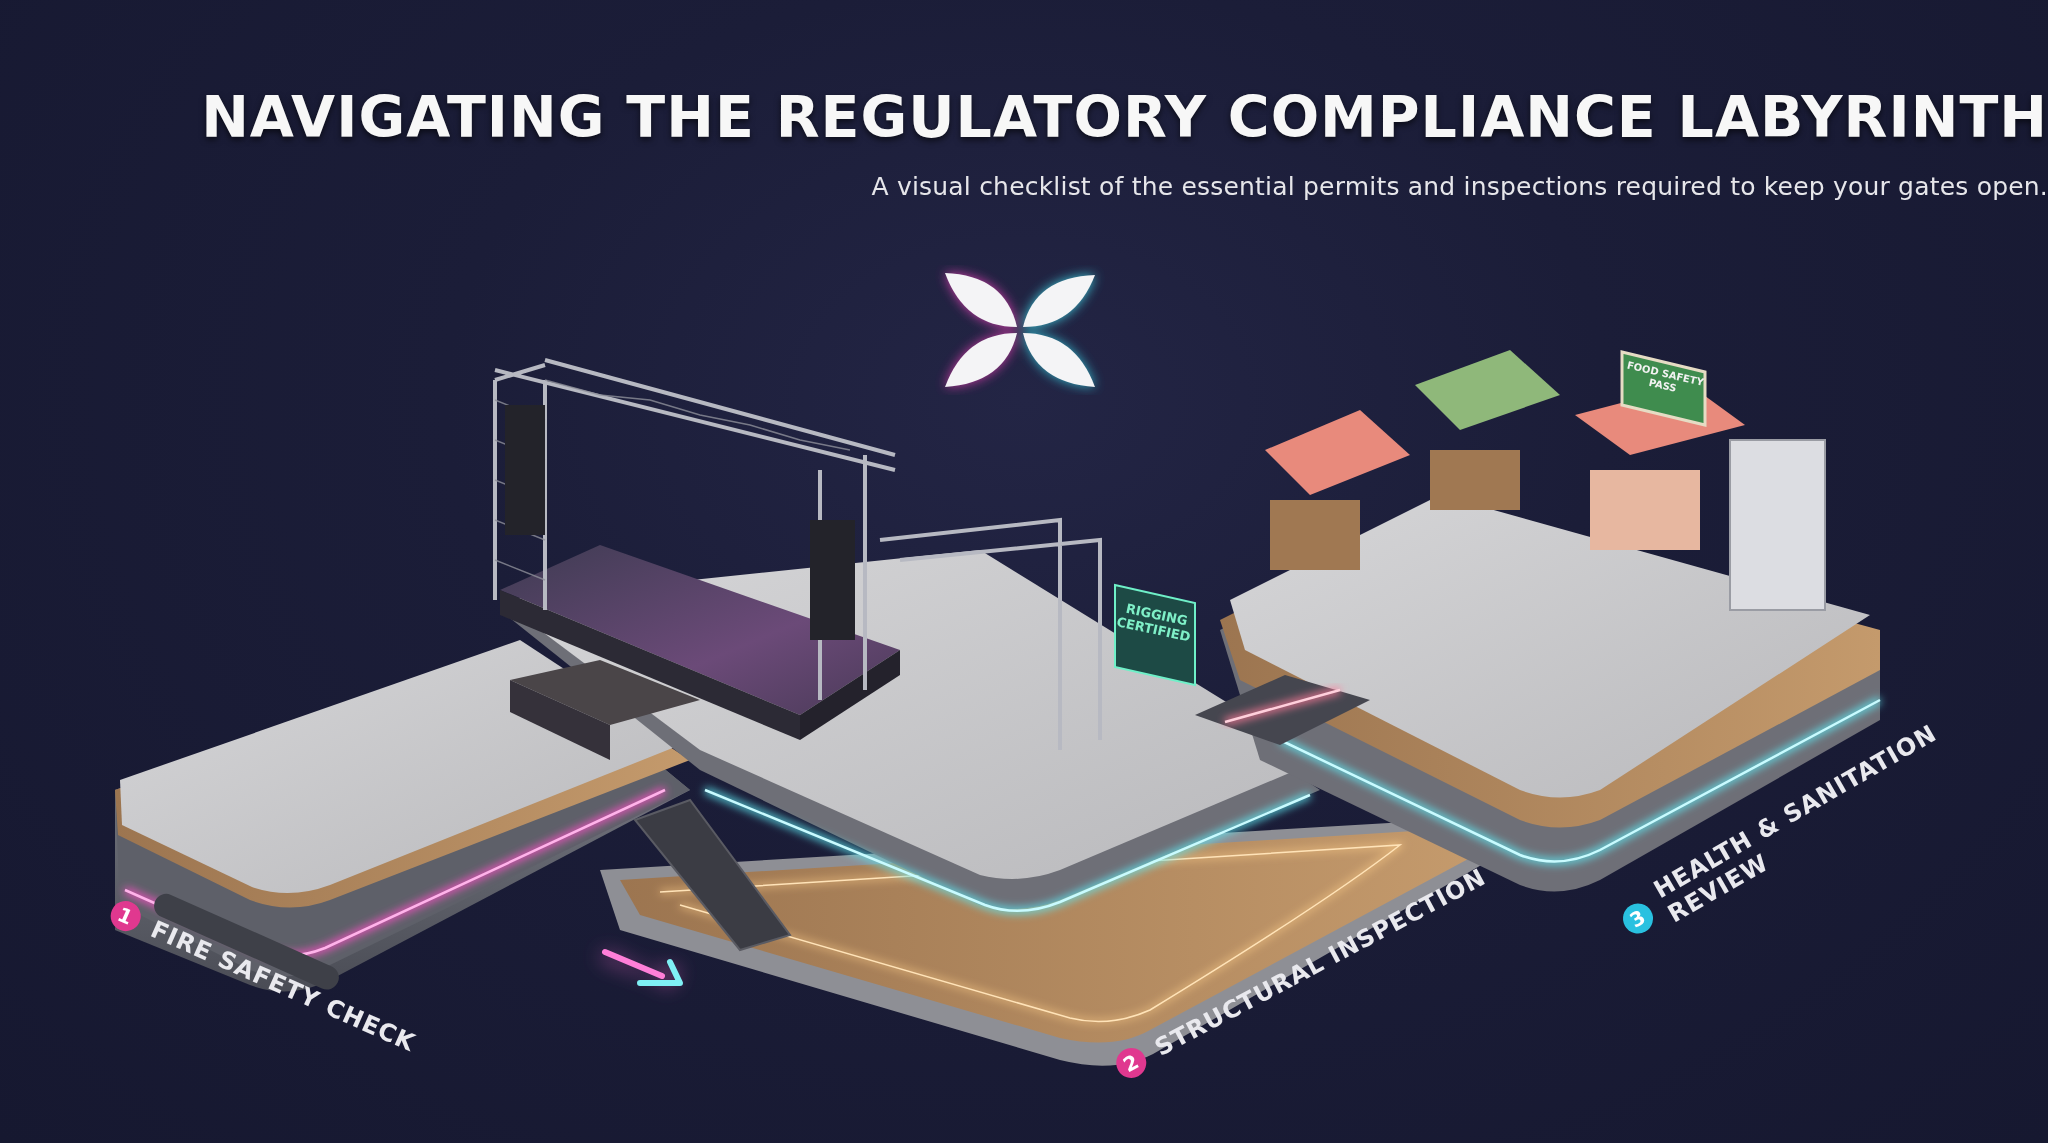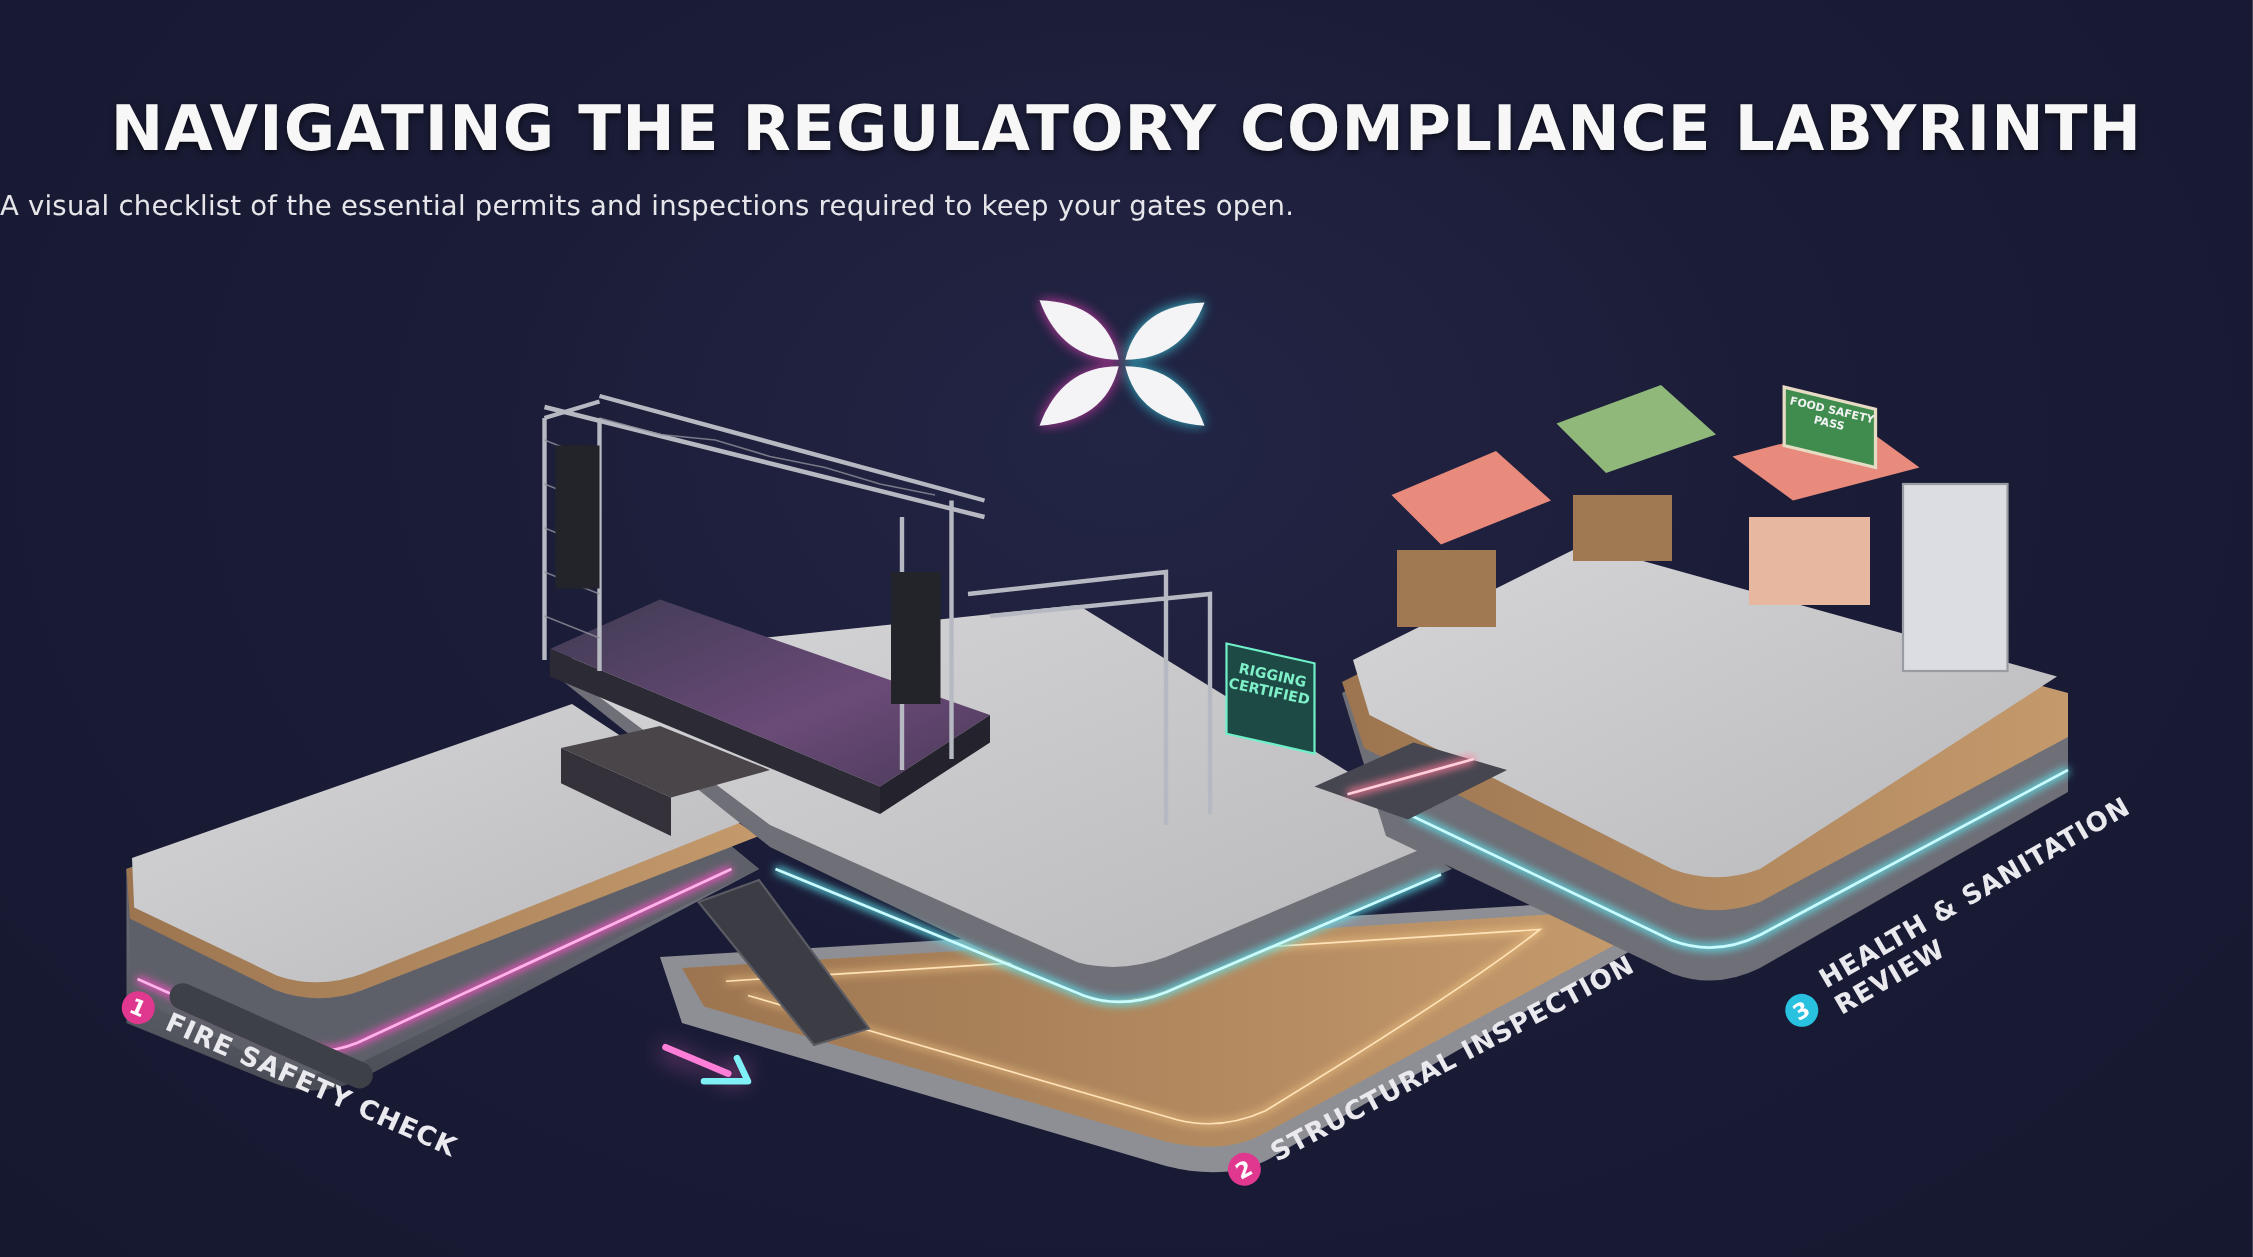--- a/index.html
+++ b/index.html
@@ -3,27 +3,27 @@
 <meta charset="utf-8">
 <style>
   html, body { margin:0; padding:0; }
   body {
     width:2048px; height:1143px; overflow:hidden; position:relative;
     background: radial-gradient(ellipse at 50% 35%, #232545 0%, #1b1d38 40%, #161830 100%);
     font-family: "Liberation Sans", "DejaVu Sans", sans-serif;
     color:#f2f2f2;
   }
   .title {
-    position:absolute; top:84px; left:0; width:100%; text-align:center;
+    position:absolute; top:84px; left:0; width:100%; text-align:right;
     font-family:"DejaVu Sans", sans-serif; font-weight:bold;
     font-size:57px; letter-spacing:1px; color:#f7f7f7;
     text-shadow: 0 3px 6px rgba(0,0,0,0.6);
   }
   .subtitle {
-    position:absolute; top:172px; left:0; width:100%; text-align:left;
+    position:absolute; top:172px; left:0; width:100%; text-align:right;
     font-family:"DejaVu Sans", sans-serif; font-size:25px; color:#e6e6ea; letter-spacing:0.2px;
   }
   .logo { position:absolute; left:935px; top:265px; width:170px; height:130px; }
   .scene { position:absolute; left:0; top:0; width:2048px; height:1143px; }
   .step-label {
     position:absolute; display:flex; align-items:center; gap:14px;
     font-family:"DejaVu Sans", sans-serif; font-weight:bold; font-size:24px;
     color:#e9e9ee; letter-spacing:1px; transform-origin:left center; white-space:nowrap;
   }
   .badge {

